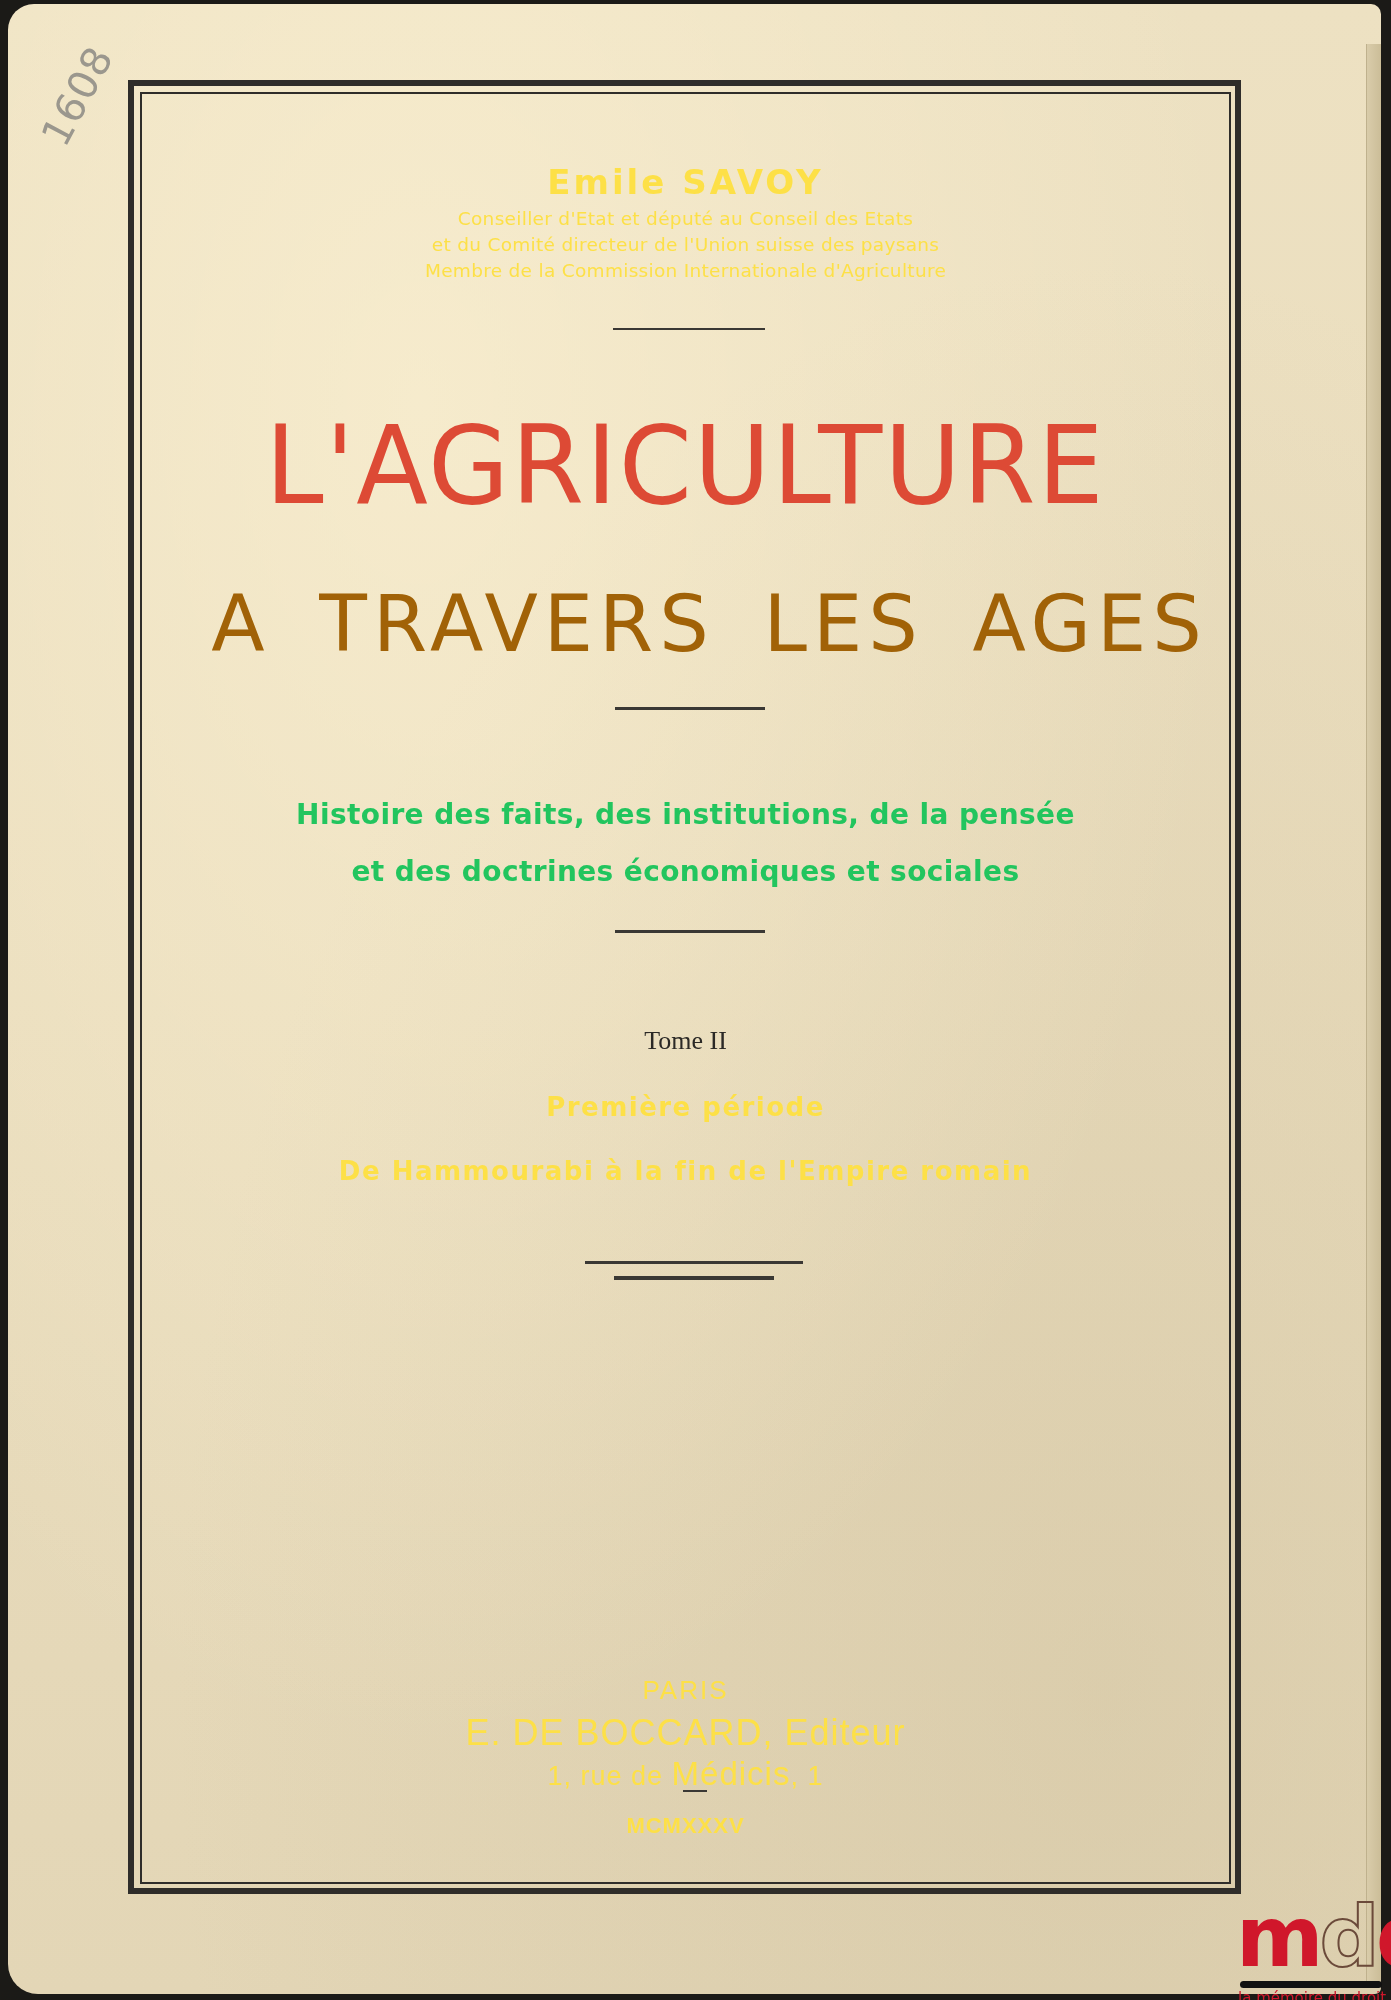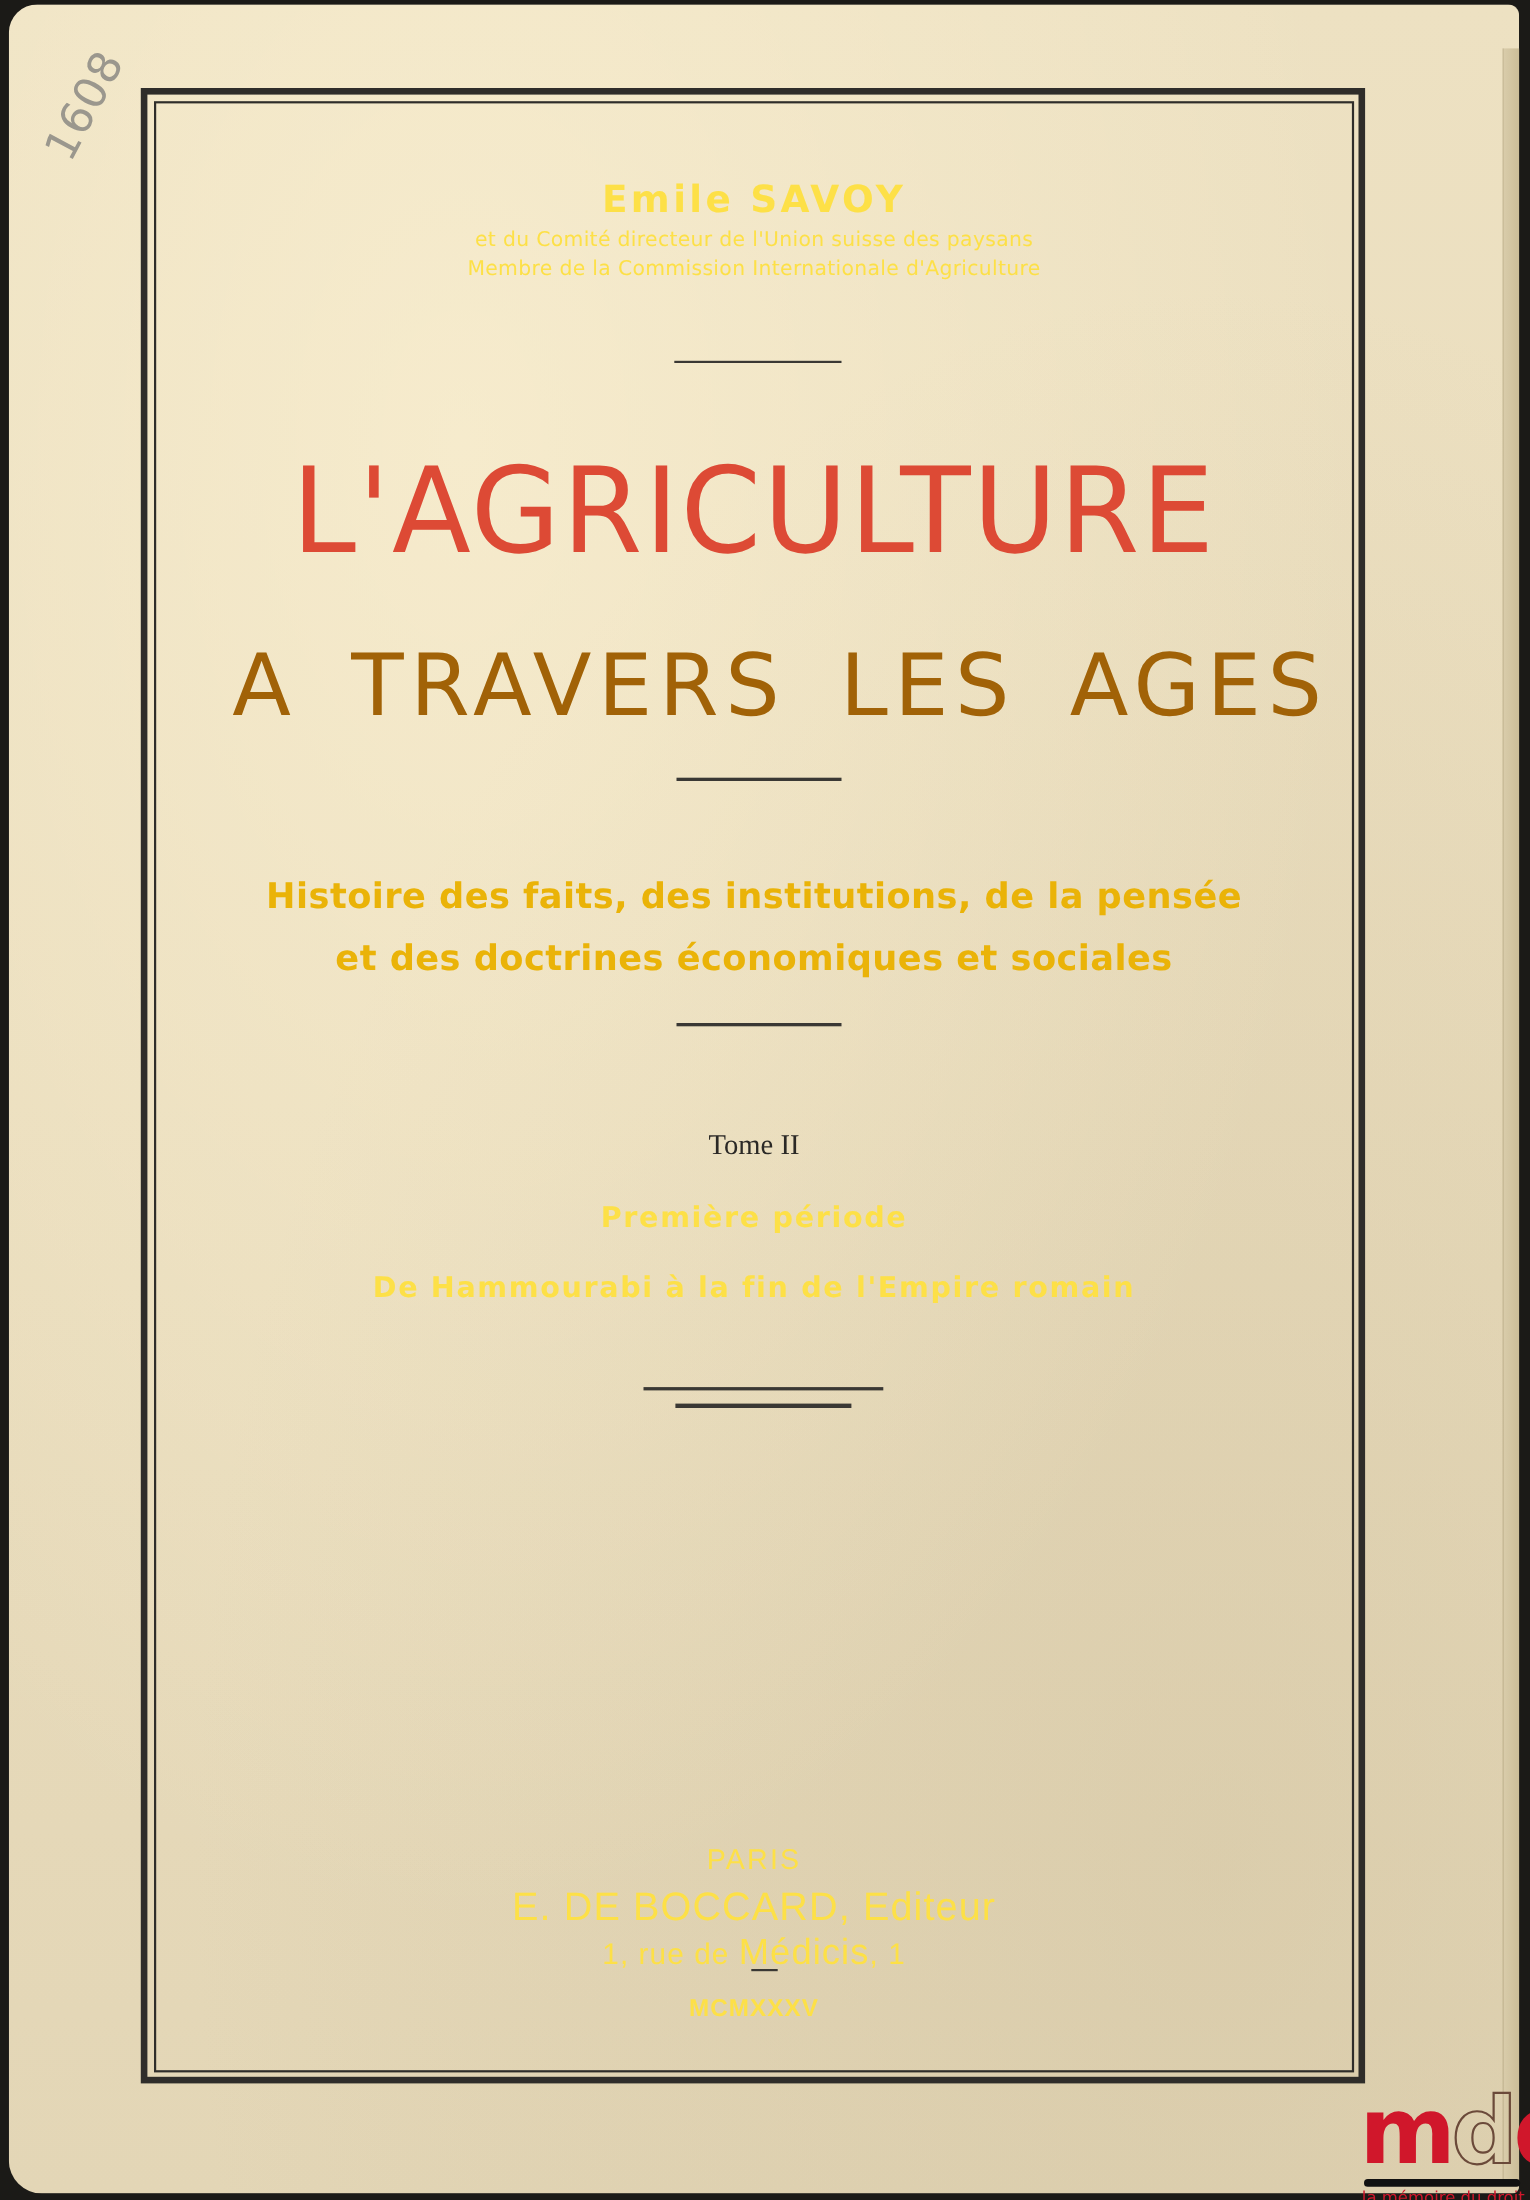--- a/index.html
+++ b/index.html
@@ -15,21 +15,21 @@
   .page-edge-right { position:absolute; right:0; top:40px; width:14px; height:1940px; background:linear-gradient(90deg,#d9ccaa,#cbbd98); border-left:1px solid #bfb18d; }
   .frame-outer { position:absolute; left:128px; top:80px; width:1113px; height:1814px; border:6px solid #2f2d2a; box-sizing:border-box; }
   .frame-inner { position:absolute; left:140px; top:92px; width:1091px; height:1792px; border:2px solid #2f2d2a; box-sizing:border-box; }
   .hand-note { position:absolute; left:32px; top:50px; font-family:"DejaVu Sans", sans-serif; font-size:40px; color:#8c8a84; transform:rotate(-62deg); transform-origin:left top; letter-spacing:1px; opacity:0.85; top:132px; }
   .center { position:absolute; left:140px; width:1091px; text-align:center; color:#fde047; }
   .author { top:162px; font-size:34px; font-weight:bold; letter-spacing:3px; }
   .author-sub { font-size:18.5px; line-height:26px; top:206px; letter-spacing:0.3px; }
   .rule { position:absolute; height:3px; background:#3a3834; }
   .title1 { top:412px; font-size:108px; color:#dd4a35; letter-spacing:2px; font-weight:normal; line-height:1; transform:scaleX(0.97); }
   .title2 { top:585px; font-size:78px; color:#a16207; letter-spacing:6px; line-height:1; word-spacing:18px;margin-left:24px; }
-  .histoire { top:786px; font-size:32px; font-weight:bold; line-height:57px; letter-spacing:0.4px; color:#eab308; }
+  .histoire { top:786px; font-size:28px; font-weight:bold; line-height:57px; letter-spacing:0.4px; color:#22c55e; }
   .tome { top:1026px; font-family:"Liberation Serif", serif; font-size:26px; color:#2b2926; }
   .periode { top:1092px; font-size:26px; font-weight:bold; letter-spacing:1.5px; }
   .hammourabi { top:1156px; font-size:26px; font-weight:bold; letter-spacing:1.5px; }
   .serif { font-family:Liberation Sans, sans-serif;margin-top:17px; }
   .paris { top:1658px; font-size:26px; letter-spacing:2px; }
   .boccard { top:1695px; font-size:36px; letter-spacing:1px; }
   .boccard .ed { font-size:36px; }
   .rue { top:1738px; font-size:27px; letter-spacing:1px; }
   .rue .med { font-size:33px; }
   .year { top:1796px; font-size:22px; font-weight:bold; letter-spacing:1px; }
@@ -46,20 +46,21 @@
   <div class="page-edge-right"></div>
 </div>
 
 <div class="hand-note">1608</div>
 
 <div class="frame-outer"></div>
 <div class="frame-inner"></div>
 
 <div class="center author">Emile SAVOY</div>
 <div class="center author-sub" style="top:206px;">
+  <div>Conseiller d'Etat et député au Conseil des Etats</div>
   <div>et du Comité directeur de l'Union suisse des paysans</div>
   <div>Membre de la Commission Internationale d'Agriculture</div>
 </div>
 
 <div class="rule" style="left:613px; top:328px; width:152px; height:2px;"></div>
 
 <div class="center title1">L'AGRICULTURE</div>
 <div class="center title2">A TRAVERS LES AGES</div>
 
 <div class="rule" style="left:615px; top:707px; width:150px;"></div>

